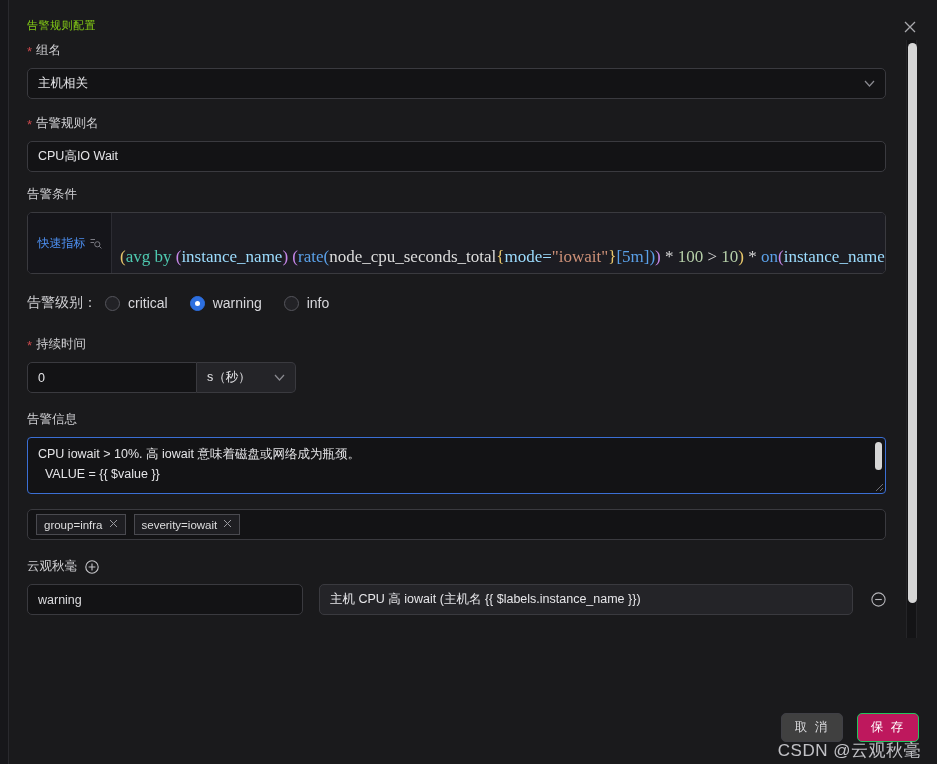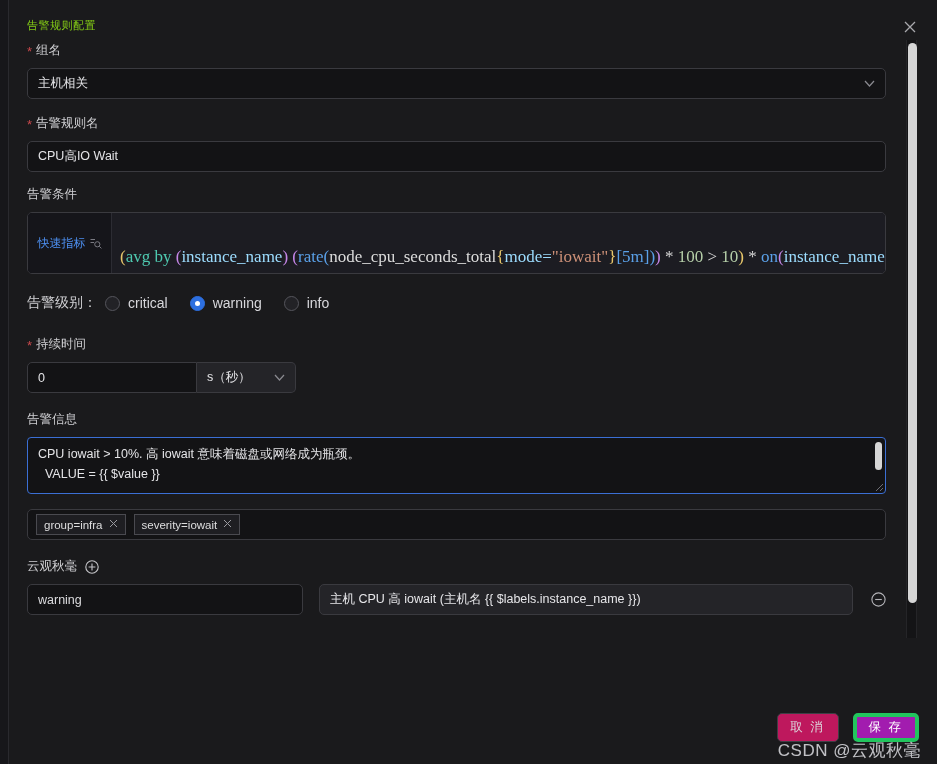--- a/index.html
+++ b/index.html
@@ -354,27 +354,27 @@
     border-radius: 5px;
     font-size: 12.5px;
     display: flex;
     align-items: center;
     justify-content: center;
     cursor: pointer;
     letter-spacing: 2px;
     padding: 0 12px;
   }
   .btn-cancel {
-    background: #be185d;
+    background: #404040;
     border: 1px solid #3f3f45;
     color: #dcdcdf;
   }
   .btn-save {
-    background: #a21caf;
-    border: 4px solid #22c55e;
+    background: #be185d;
+    border: 1px solid #22c55e;
     color: #ffffff;
   }
 
   .watermark {
     position: absolute;
     right: 16px; bottom: 2px;
     font-size: 17px;
     color: rgba(235,235,240,0.80);
     letter-spacing: .5px;
     pointer-events: none;

